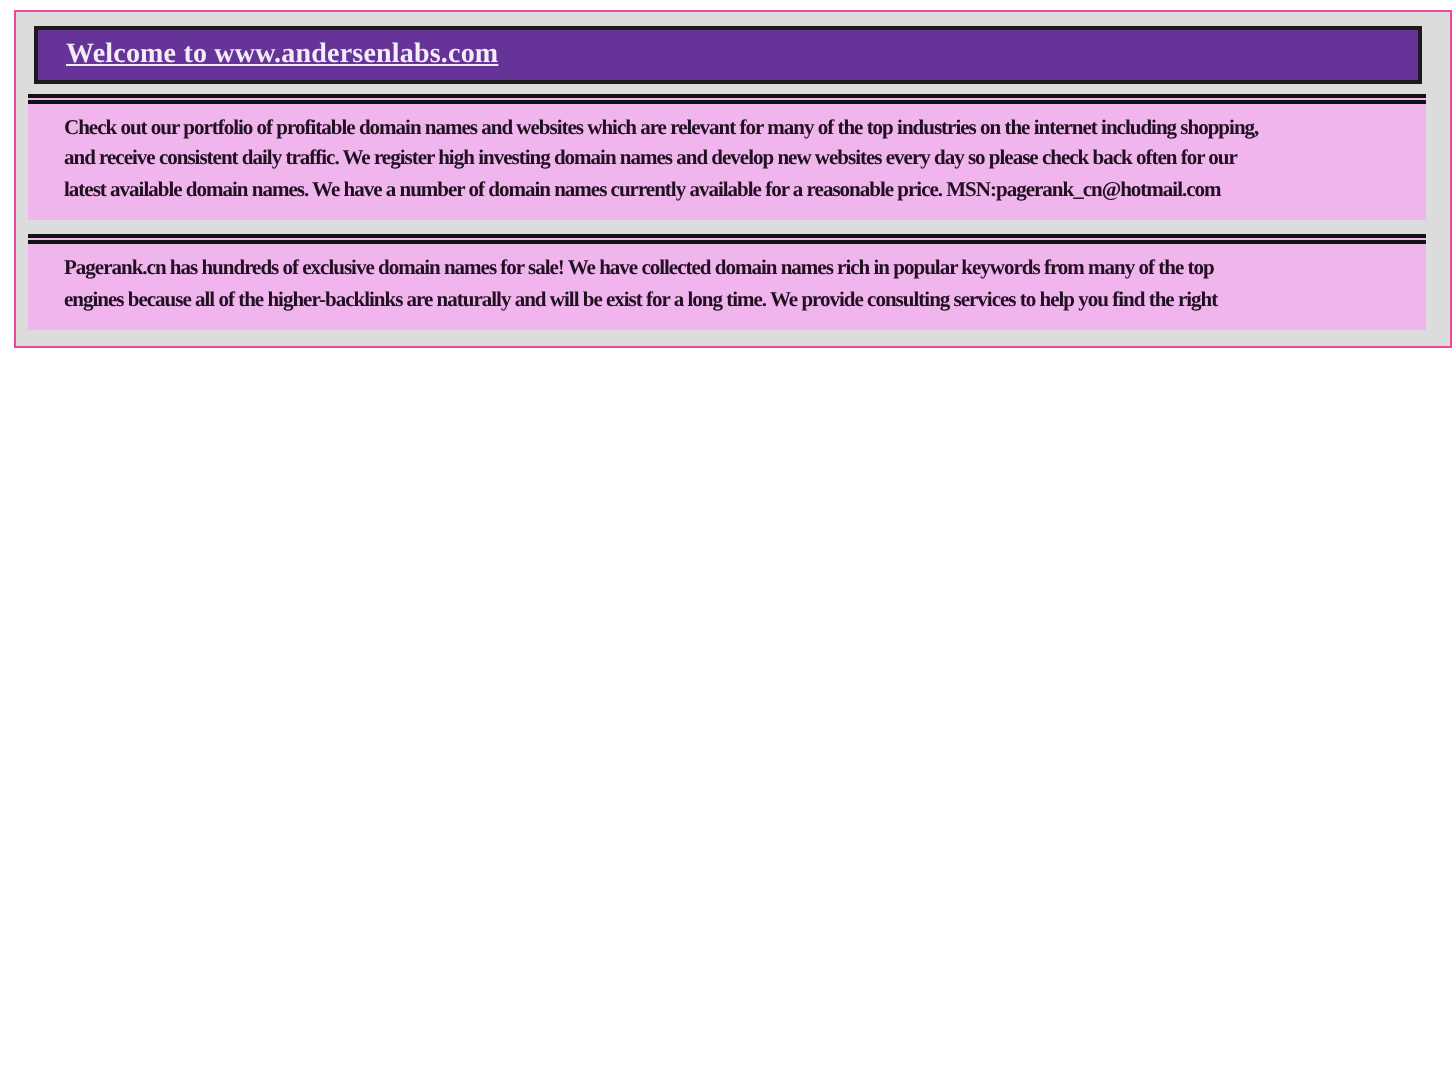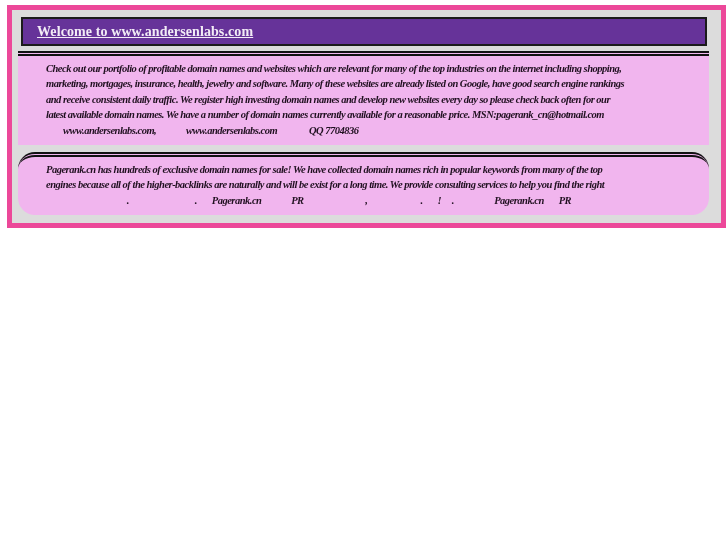--- a/index.html
+++ b/index.html
@@ -9,21 +9,21 @@
     width: 727px;
     height: 545px;
     overflow: hidden;
     font-family: "Liberation Serif", "DejaVu Serif", serif;
   }
   .panel {
     box-sizing: border-box;
     margin: 5px 0 0 7px;
     width: 719px;
     background: var(--panel-bg, #dcdcdc);
-    border: 5px solid #ec4899;
+    border: 1px solid #ec4899;
     padding-bottom: 8px;
   }
   .header-bar {
     box-sizing: border-box;
     margin: 7px 14px 0 9px;
     height: 29px;
     background: var(--accent-purple, #663399);
     border: 2px solid #1b1b1b;
     display: flex;
     align-items: center;
@@ -35,24 +35,23 @@
     text-decoration: underline;
     margin-left: 14px;
     letter-spacing: 0.1px;
     cursor: pointer;
   }
   .pink-box {
     box-sizing: border-box;
     margin: 5px 12px 0 6px;
     background: var(--pink, #f1b5ee);
     border-top: 5px double #121212;
-    padding: 5px 9px 7px 28px;
-    font-style: italic;
+    padding: 5px 9px 7px 18px;
   }
-  .pink-box + .pink-box { margin-top: 7px; border-radius: 17px; }
+  .pink-box + .pink-box { margin-top: 7px; }
   .line {
     white-space: pre;
     overflow: hidden;
     font-size: 10.5px;
     letter-spacing: -0.5px;
     line-height: 15.4px;
     font-weight: bold;
     color: var(--text-color, #201020);
   }
 </style>
@@ -60,25 +59,22 @@
 <body>
 
 <div class="panel">
 
   <div class="header-bar">
     <a>Welcome to www.andersenlabs.com</a>
   </div>
 
   <div class="pink-box">
     <div class="line">Check out our portfolio of profitable domain names and websites which are relevant for many of the top industries on the internet including shopping,</div>
-    <div class="line">marketing, mortgages, insurance, health, jewelry and software. Many of these websites are already listed on Google, have good search engine rankings</div>
     <div class="line">and receive consistent daily traffic. We register high investing domain names and develop new websites every day so please check back often for our</div>
     <div class="line">latest available domain names. We have a number of domain names currently available for a reasonable price. MSN:pagerank_cn@hotmail.com</div>
-    <div class="line">        www.andersenlabs.com,              www.andersenlabs.com               QQ 7704836</div>
   </div>
 
   <div class="pink-box">
     <div class="line">Pagerank.cn has hundreds of exclusive domain names for sale! We have collected domain names rich in popular keywords from many of the top</div>
     <div class="line">engines because all of the higher-backlinks are naturally and will be exist for a long time. We provide consulting services to help you find the right</div>
-    <div class="line">                                      .                               .       Pagerank.cn              PR                             ,                         .       !     .                   Pagerank.cn       PR</div>
   </div>
 
 </div>
 
 </body></html>

